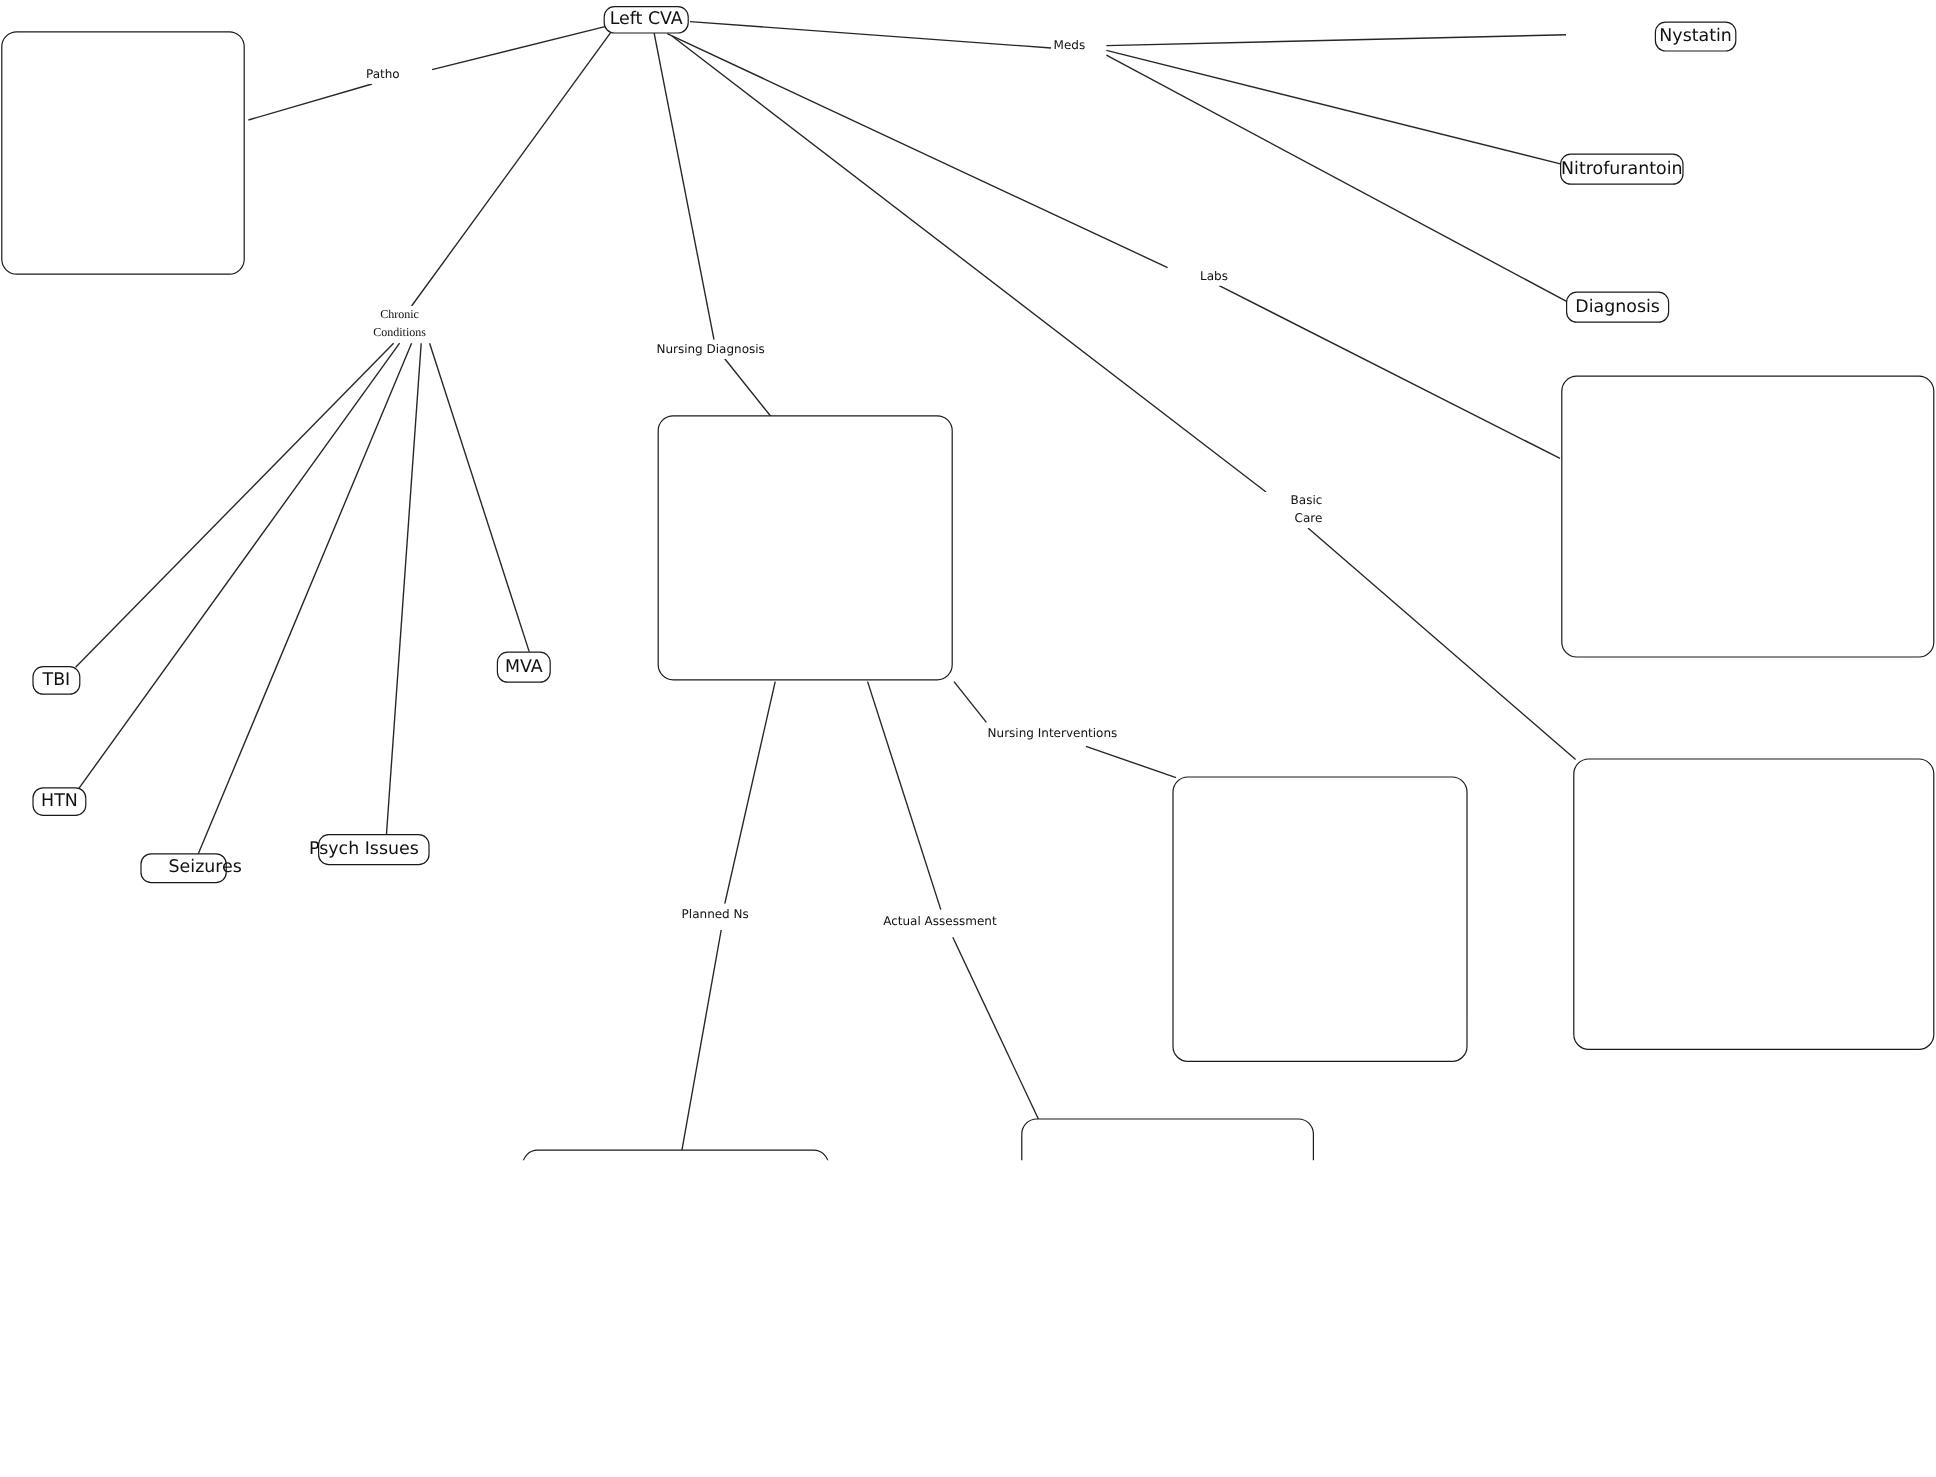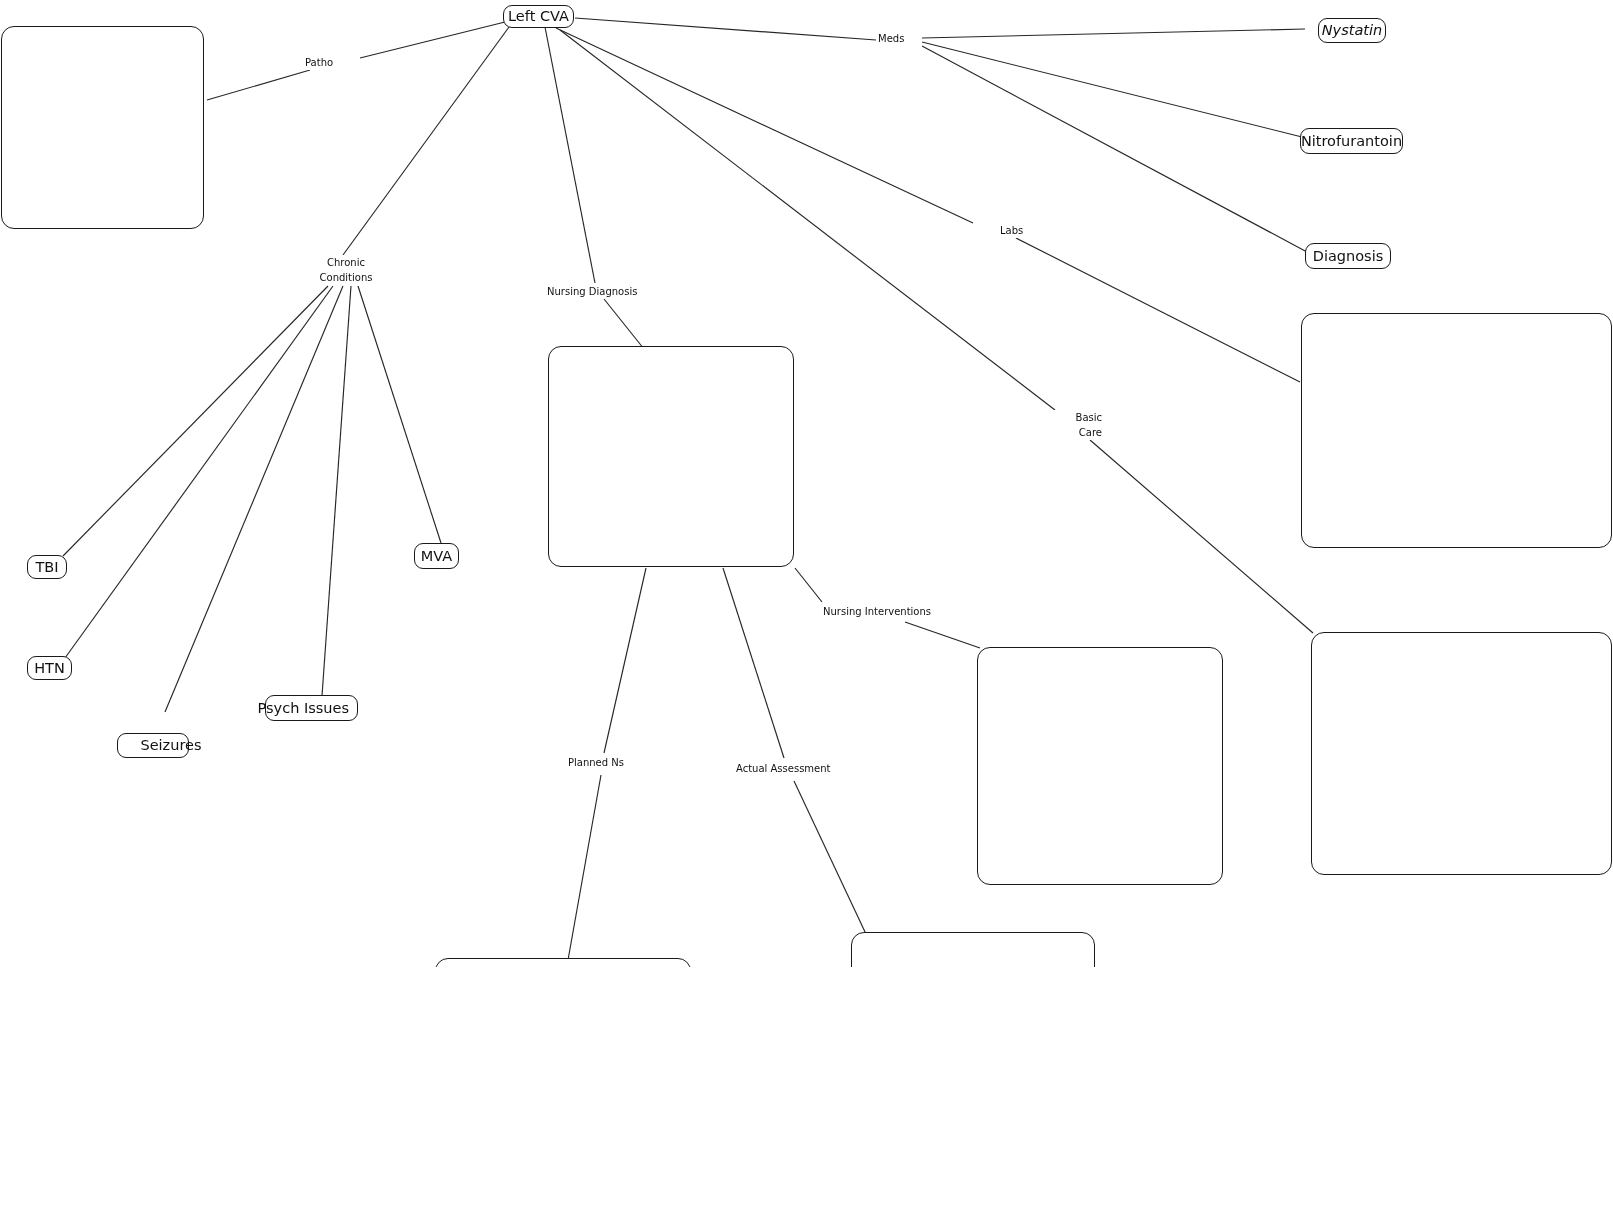--- a/index.html
+++ b/index.html
@@ -109,21 +109,21 @@
     <line x1="905" y1="622" x2="980" y2="648"></line>
 
   </svg>
 
   <div class="pill" style="left:503px; top:5px; width:71px; height:23px;">
     <span>Left CVA</span>
   </div>
 
   <div class="edgelabel" style="left:303px; top:55px;">Patho</div>
 
-  <div class="edgelabel" style="left:313px; top:255px; width:62px;"><span style="white-space:pre-line;">Chronic
+  <div class="edgelabel" style="left:300px; top:255px; width:62px;font-family:Liberation Serif, serif;"><span style="white-space:pre-line;">Chronic
 Conditions</span></div>
 
   <div class="edgelabel" style="left:545px; top:284px;">Nursing Diagnosis</div>
 
   <div class="edgelabel" style="left:998px; top:223px;">Labs</div>
 
   <div class="edgelabel" style="left:1052px; top:410px; width:48px;text-align:right;"><span style="white-space:pre-line;">Basic
 Care</span></div>
 
   <div class="edgelabel" style="left:876px; top:31px;">Meds</div>
@@ -135,33 +135,33 @@
   <div class="edgelabel" style="left:734px; top:761px;">Actual Assessment</div>
 
   <div class="pill" style="left:27px; top:555px; width:40px; height:24px;justify-content:center;">
     <span>TBI</span>
   </div>
 
   <div class="pill" style="left:27px; top:656px; width:45px; height:24px;">
     <span>HTN</span>
   </div>
 
-  <div class="pill" style="left:117px; top:733px; width:72px; height:25px;padding-left:44px;">
+  <div class="pill" style="left:117px; top:711px; width:72px; height:25px;padding-left:44px;">
     <span>Seizures</span>
   </div>
 
   <div class="pill" style="left:265px; top:695px; width:93px; height:26px;justify-content:flex-end;">
     <span>Psych Issues</span>
   </div>
 
   <div class="pill" style="left:414px; top:543px; width:45px; height:26px;">
     <span>MVA</span>
   </div>
 
-  <div class="pill" style="left:1318px; top:18px; width:68px; height:25px;font-style:italic;">
+  <div class="pill" style="left:1379px; top:18px; width:68px; height:25px;">
     <span>Nystatin</span>
   </div>
 
   <div class="pill" style="left:1300px; top:128px; width:103px; height:26px;">
     <span>Nitrofurantoin</span>
   </div>
 
   <div class="pill" style="left:1305px; top:243px; width:86px; height:26px;">
     <span>Diagnosis</span>
   </div>

